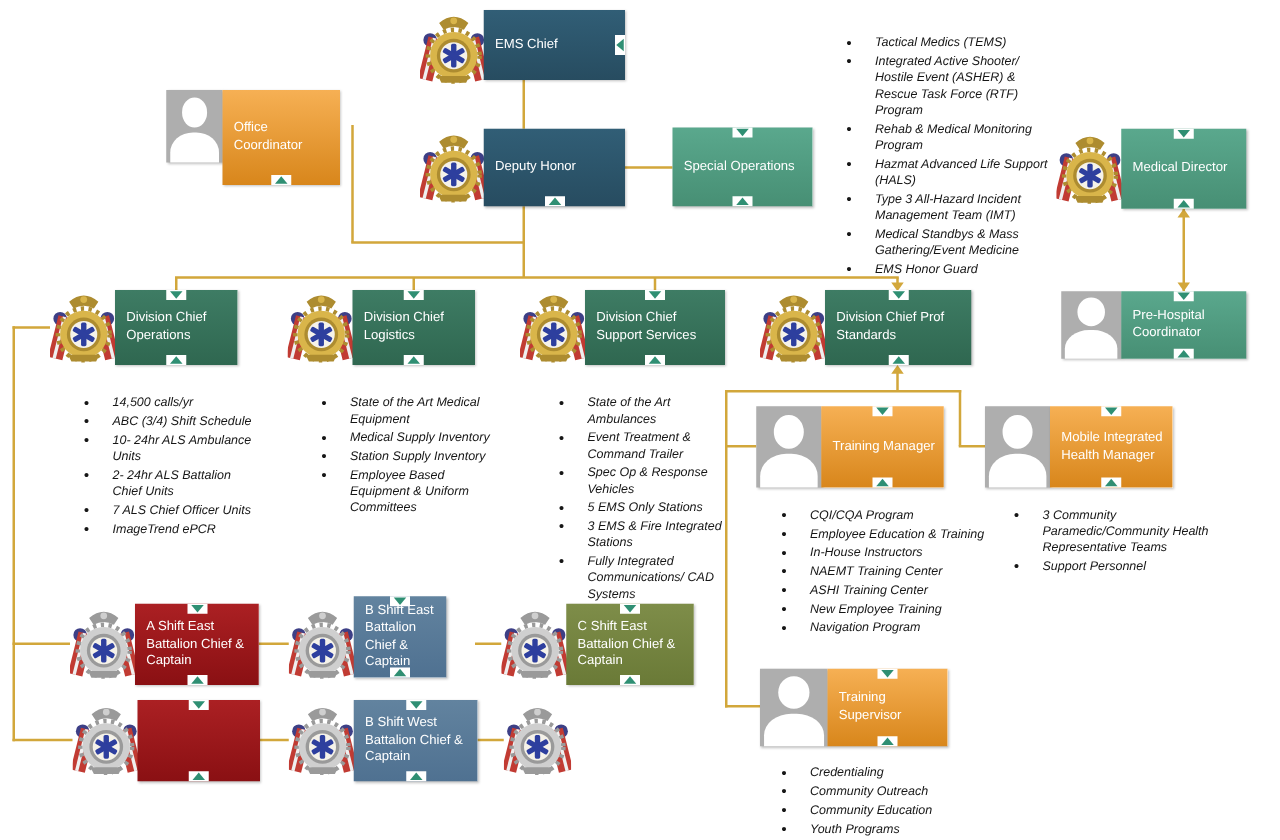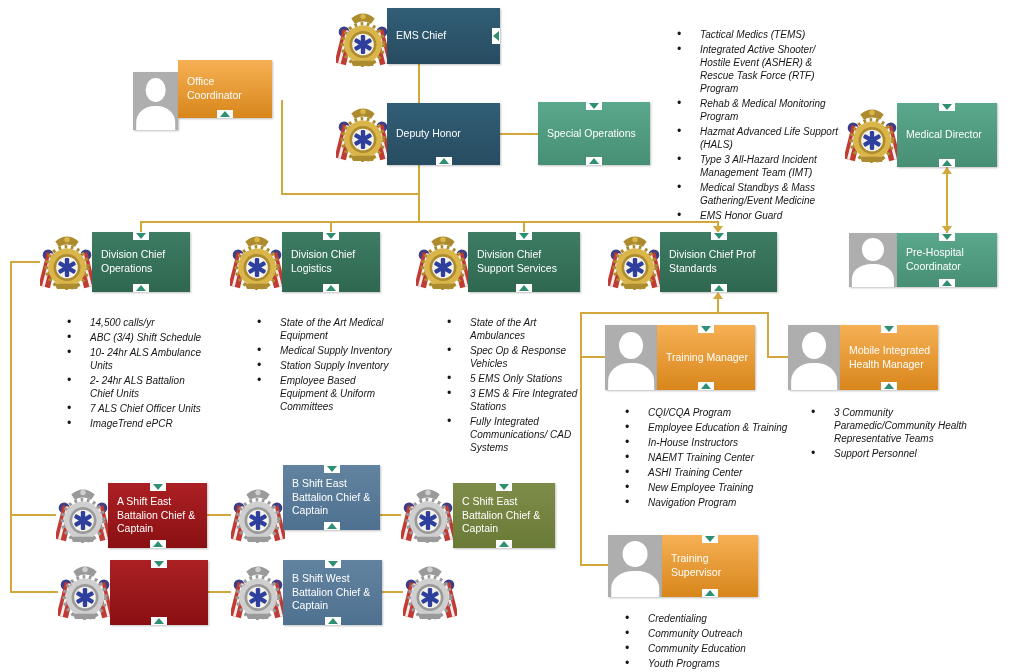--- a/index.html
+++ b/index.html
@@ -163,21 +163,21 @@
   </div>
   <div class="card navy" style="left:387px;top:103px;width:113px;height:62px">
     <span>Deputy Honor</span>
     <span class="notch-b"></span>
   </div>
   <div class="card green" style="left:538px;top:102px;width:112px;height:63px">
     <span>Special Operations</span>
     <span class="notch-t"></span>
     <span class="notch-b"></span>
   </div>
-  <div class="card orange" style="left:178px;top:60px;width:94px;height:58px">
+  <div class="card orange" style="left:178px;top:72px;width:94px;height:76px">
     <span>Office Coordinator</span>
     <span class="notch-b"></span>
   </div>
   <div class="card green" style="left:897px;top:103px;width:100px;height:64px">
     <span>Medical Director</span>
     <span class="notch-t"></span>
     <span class="notch-b"></span>
   </div>
   <div class="card green" style="left:897px;top:233px;width:100px;height:54px">
     <span>Pre-Hospital Coordinator</span>
@@ -220,21 +220,21 @@
     <span>Training Supervisor</span>
     <span class="notch-t"></span>
     <span class="notch-b"></span>
   </div>
 
   <div class="card red" style="left:108px;top:483px;width:99px;height:65px">
     <span>A Shift East Battalion Chief &amp; Captain</span>
     <span class="notch-t"></span>
     <span class="notch-b"></span>
   </div>
-  <div class="card steel" style="left:283px;top:465px;width:97px;height:65px">
+  <div class="card steel" style="left:283px;top:477px;width:74px;height:65px">
     <span>B Shift East Battalion Chief &amp; Captain</span>
     <span class="notch-t"></span>
     <span class="notch-b"></span>
   </div>
   <div class="card olive" style="left:453px;top:483px;width:102px;height:65px">
     <span>C Shift East Battalion Chief &amp; Captain</span>
     <span class="notch-t"></span>
     <span class="notch-b"></span>
   </div>
   <div class="card red" style="left:110px;top:560px;width:98px;height:65px">
@@ -268,20 +268,21 @@
 
   <ul class="blist" style="left:252px;top:316px;width:145px">
     <li>State of the Art Medical Equipment</li>
     <li>Medical Supply Inventory</li>
     <li>Station Supply Inventory</li>
     <li>Employee Based Equipment &amp; Uniform Committees</li>
   </ul>
 
   <ul class="blist" style="left:442px;top:316px;width:148px">
     <li>State of the Art Ambulances</li>
+    <li>Event Treatment &amp; Command Trailer</li>
     <li>Spec Op &amp; Response Vehicles</li>
     <li>5 EMS Only Stations</li>
     <li>3 EMS &amp; Fire Integrated Stations</li>
     <li>Fully Integrated Communications/ CAD Systems</li>
   </ul>
 
   <ul class="blist" style="left:620px;top:406px;width:178px">
     <li>CQI/CQA Program</li>
     <li>Employee Education &amp; Training</li>
     <li>In-House Instructors</li>

